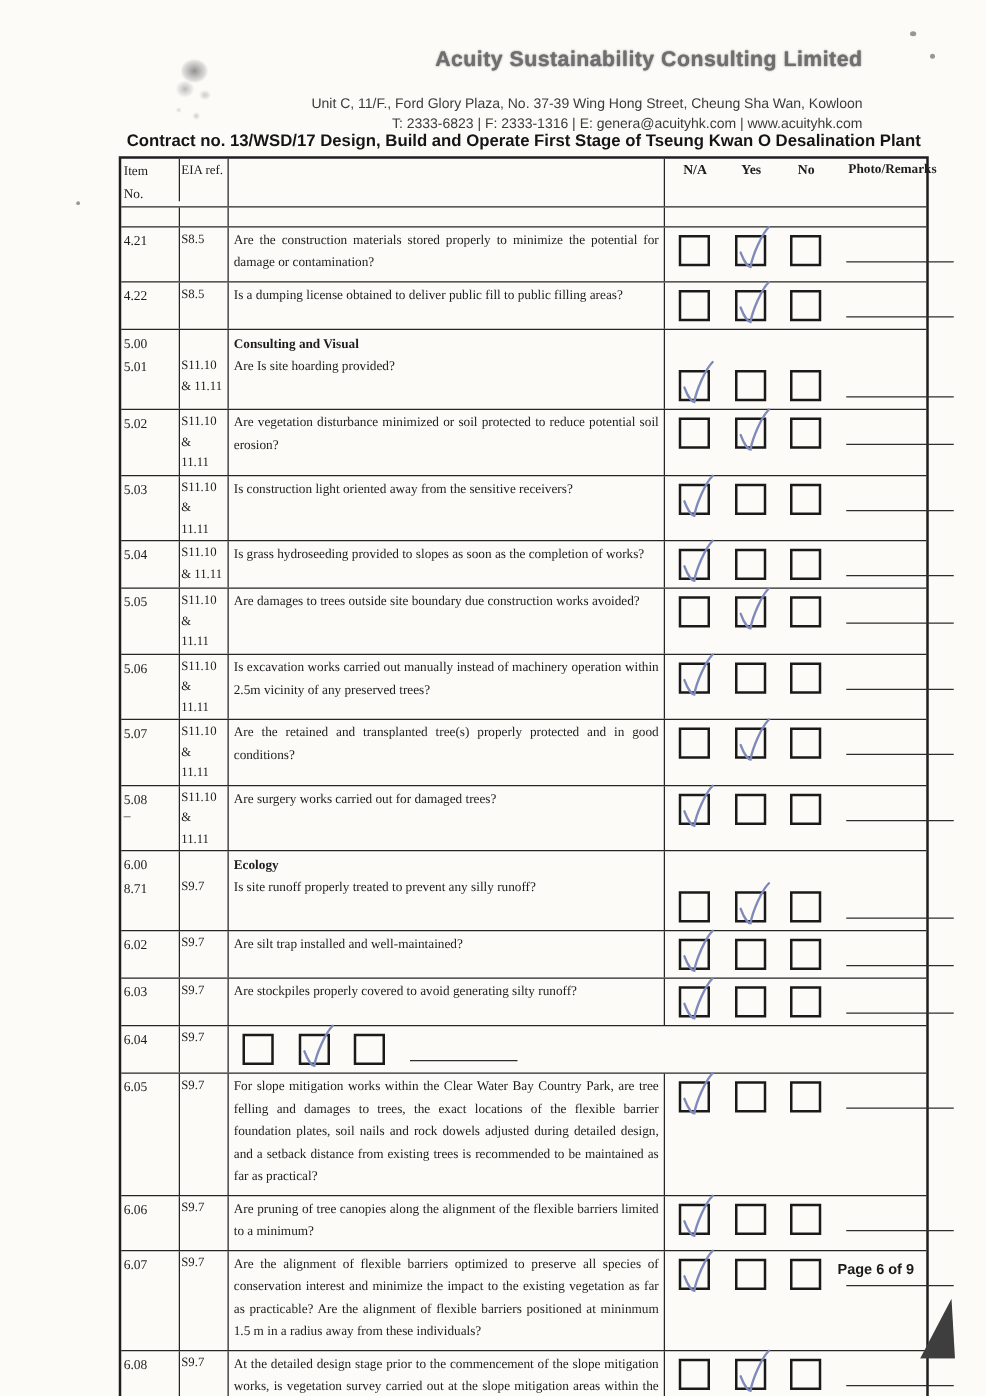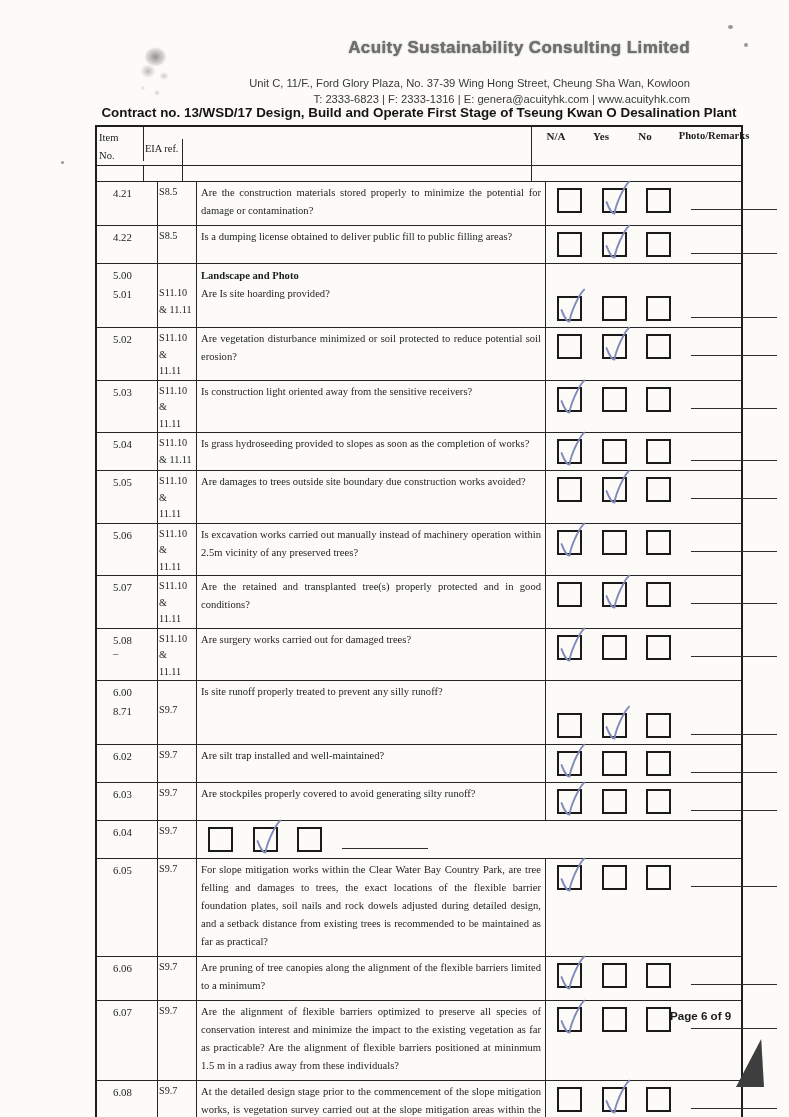--- a/index.html
+++ b/index.html
@@ -40,28 +40,28 @@
   .row,.hdr-row{display:flex;box-sizing:border-box;}
   .hdr-row{height:38px;}
   .spacer-row{height:15px;border-top:1.4px solid #262626;display:flex;}
   .cell{box-sizing:border-box;}
   .c-item{width:47px;border-right:1.4px solid #262626;font-size:10.8px;padding:2px 1px 0 2px;line-height:18px;}
   .c-eia{width:39px;border-right:1.4px solid #262626;font-size:10.2px;padding:2px 0 0 1px;line-height:16.5px;}
   .c-q{width:349px;border-right:1.4px solid #262626;font-size:10.6px;padding:2px 4px 5px 4px;text-align:justify;line-height:18px;}
   .c-checks{flex:1;position:relative;padding:6px 0 5px 0;}
   .row{border-top:1.45px solid #262626;min-height:34px;}
   .sec-title{font-weight:bold;line-height:19px;text-align:left;}
-  .item-stack{display:flex;flex-direction:column;margin-left:14px;}
+  .item-stack{display:flex;flex-direction:column;}
   .sec-item{line-height:19px;display:block;}
   .item-mark{display:block;line-height:8px;color:#2a2a2a;}
   .has-section .c-eia{padding-top:21px;}
   .has-section .c-checks{padding-top:32px;}
   
   .hdr-item{font-size:10.6px;padding:2px 1px 0 2px;display:flex;flex-direction:column;justify-content:space-between;height:34px;}
-  .hdr-eia{font-size:10.4px;padding:2px 0 0 1px;margin-top:12px;}
+  .hdr-eia{font-size:10.4px;padding:2px 0 0 1px;}
   .hdr-checks{position:relative;font-weight:bold;font-size:11px;}
   .hdr-checks span{position:absolute;top:3px;text-align:center;}
   .hd-na{left:6px;width:36px;}
   .hd-yes{left:51px;width:36px;}
   .hd-no{left:95px;width:36px;}
   .hd-rem{left:139px;width:86px;font-size:10.6px;}
   
   .checkline{position:relative;height:26px;margin:0;}
   .box{position:absolute;top:0;width:21px;height:21px;border:2.3px solid #1a1a1a;background:transparent;}
   .box.b-na{left:11px;}
@@ -171,21 +171,21 @@
     <div class="cell c-item item-stack">
       <span class="sec-item">5.00</span>
       <span class="item-no">5.01</span>
 
     </div>
     <div class="cell c-eia">
       <span class="eia1">S11.10</span><br class="eia-br">
       <span class="eia2">&amp; 11.11</span>
     </div>
     <div class="cell c-q">
-      <div class="sec-title">Landscape and Photo</div>
+      <div class="sec-title">Consulting and Visual</div>
       <div class="q-text">Are Is site hoarding provided?</div>
     </div>
     <div class="cell c-checks">
       <div class="checkline">
         <span class="box b-na">
               <svg class="tick" viewBox="0 0 30 40">
                 <path d="M6 21 C9 29 12 32 13.5 32 C15 23 22 7 27.5 1.5" fill="none" stroke="#7f8abb" stroke-width="1.8" stroke-linecap="round"></path>
               </svg>
             </span>
         <span class="box b-yes"></span>
@@ -387,20 +387,21 @@
     <div class="cell c-item item-stack">
       <span class="sec-item">6.00</span>
       <span class="item-no">8.71</span>
 
     </div>
     <div class="cell c-eia">
       <span class="eia1">S9.7</span>
       
     </div>
     <div class="cell c-q">
+      <div class="sec-title">Ecology</div>
       <div class="q-text">Is site runoff properly treated to prevent any silly runoff?</div>
     </div>
     <div class="cell c-checks">
       <div class="checkline">
         <span class="box b-na"></span>
         <span class="box b-yes">
               <svg class="tick" viewBox="0 0 30 40">
                 <path d="M6 21 C9 29 12 32 13.5 32 C15 23 22 7 27.5 1.5" fill="none" stroke="#7f8abb" stroke-width="1.8" stroke-linecap="round"></path>
               </svg>
             </span>

